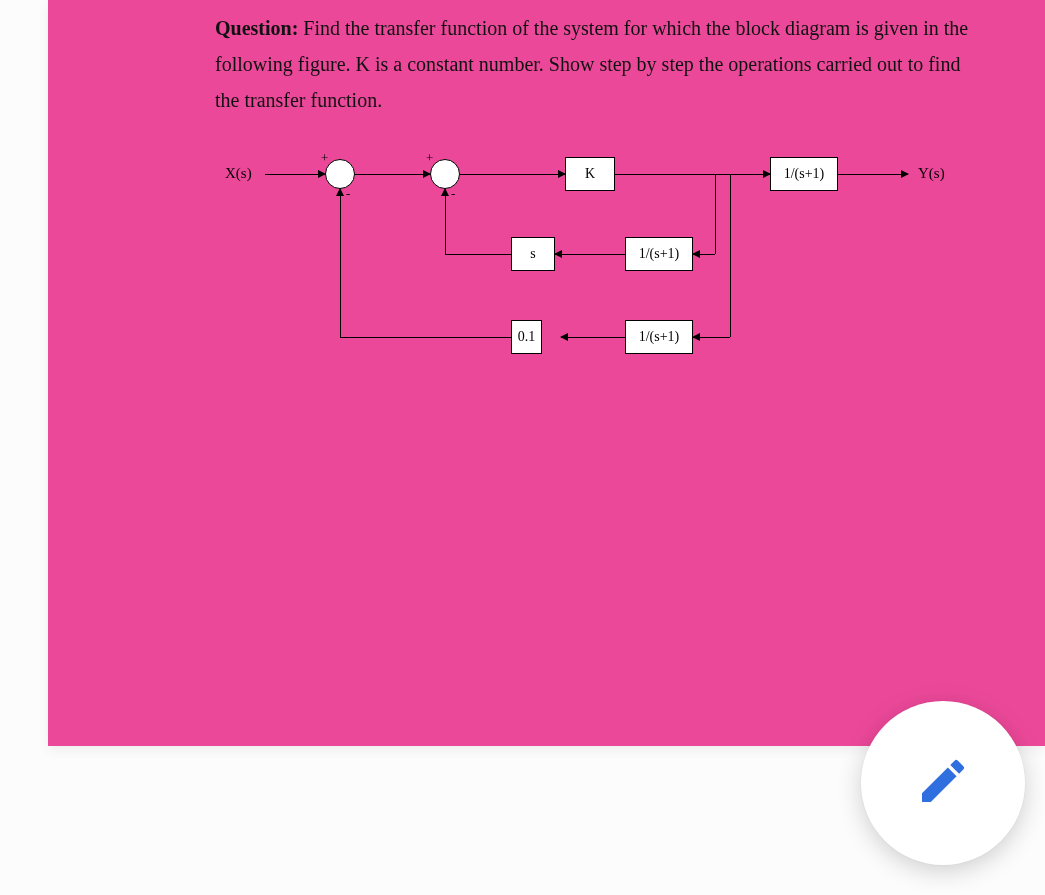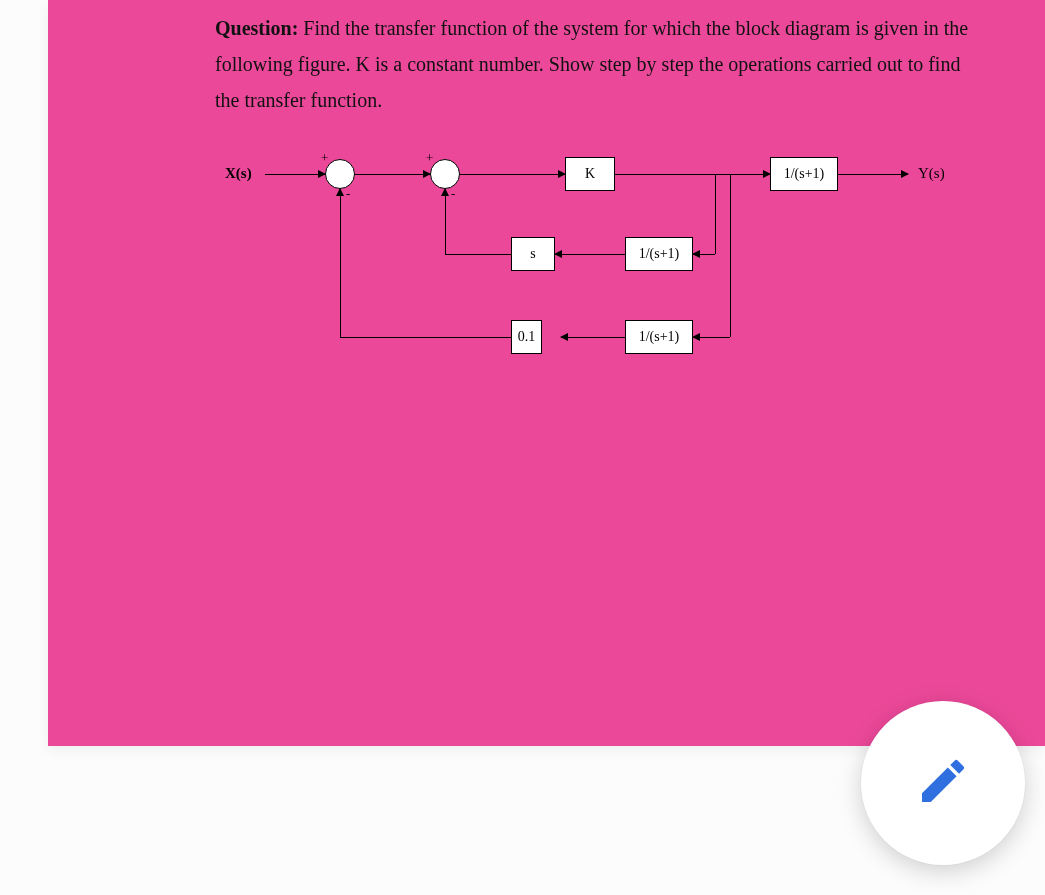--- a/index.html
+++ b/index.html
@@ -135,21 +135,21 @@
 <div class="page-bg"></div>
 
 <div class="content-card">
 
   <div class="question-text">
     <span class="qword">Question:</span><span> Find the transfer function of the system for which the block diagram is given in the following figure. K is a constant number. Show step by step the operations carried out to find the transfer function.</span>
   </div>
 
   <div class="diagram">
 
-    <span class="lbl" style="left:10px; top:25px;font-weight:bold;">X(s)</span>
+    <span class="lbl" style="left:10px; top:25px;">X(s)</span>
 
     <div class="hline arr-right" style="left:50px; top:34px; width:60px;"></div>
 
     <div class="sum" style="left:110px; top:19px;"></div>
     <span class="sign" style="left:106px; top:10px;">+</span>
     <span class="sign" style="left:131px; top:46px;">-</span>
 
     <div class="hline arr-right" style="left:140px; top:34px; width:75px;"></div>
 
     <div class="sum" style="left:215px; top:19px;"></div>

